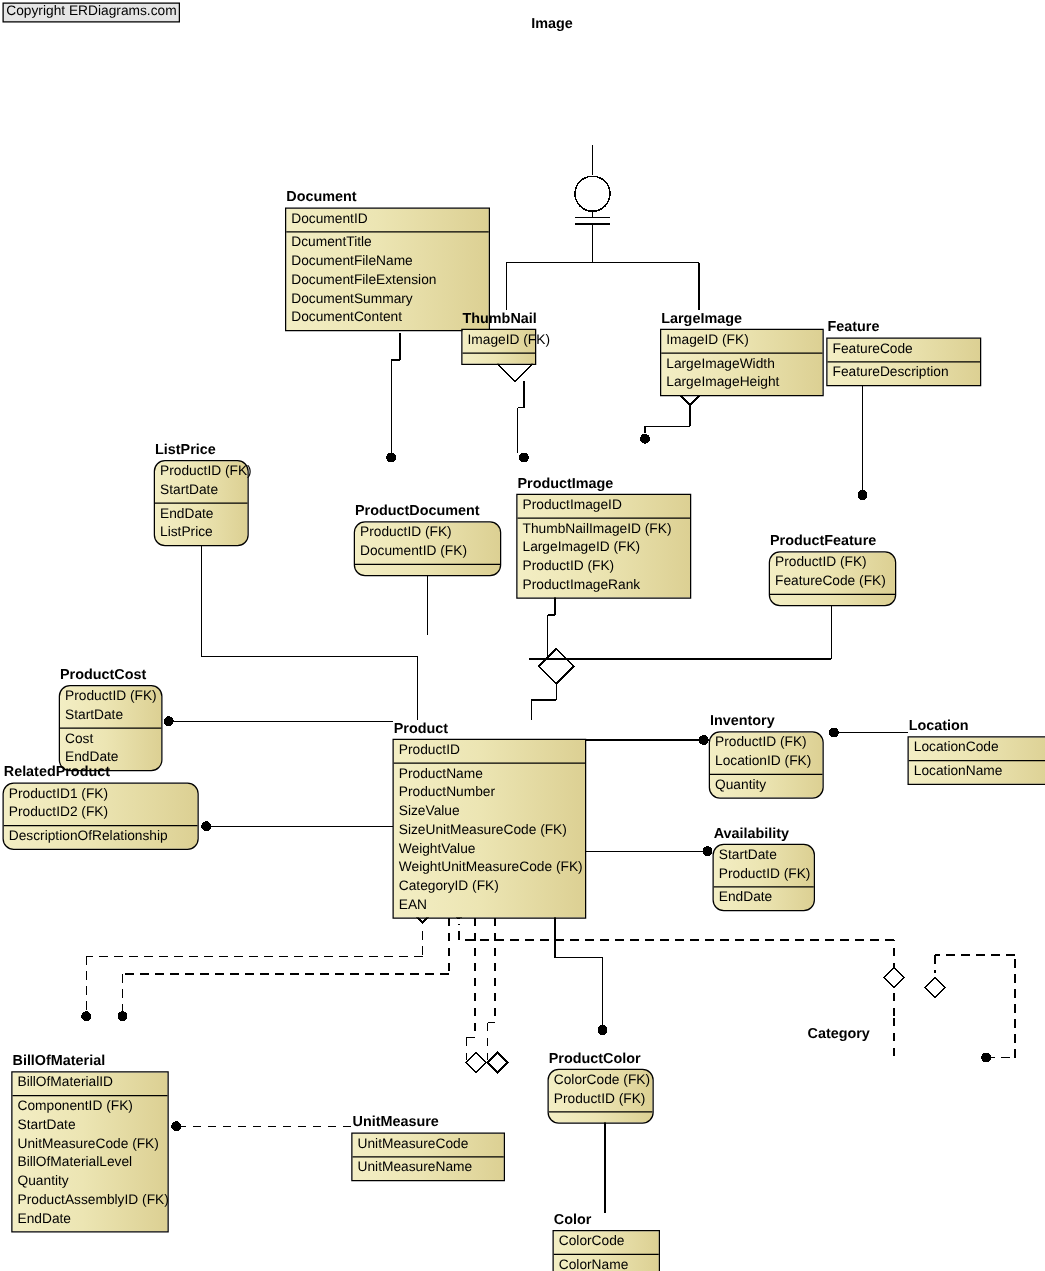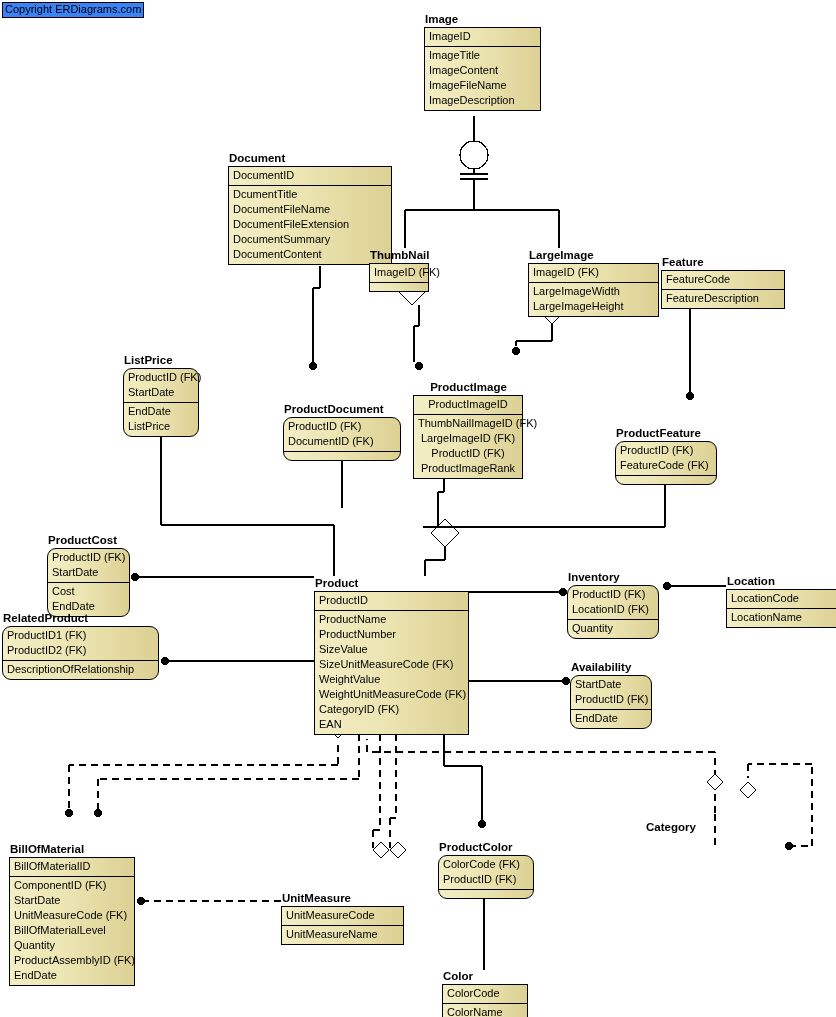--- a/index.html
+++ b/index.html
@@ -25,21 +25,21 @@
     left: 0; top: 0;
     width: 836px;
     height: 1017px;
     pointer-events: none;
   }
   .copyright {
     position: absolute;
     left: 2px;
     top: 2px;
     border: 1px solid #000;
-    background: #3b82f6;
+    background: #e5e5e5;
     font-size: 11px;
     line-height: 13px;
     padding: 0px 2px 1px 2px;
     color: #000;
     white-space: nowrap;
   }
   .entity {
     position: absolute;
   }
   .entity-title {
@@ -263,31 +263,20 @@
         <path d="M740,790 L748,798 L756,790 L748,782 Z" fill="#fff" stroke-dasharray="0"></path>
       </g>
       <circle cx="789" cy="846" r="4" fill="#000" stroke="none"></circle>
 
     </g>
   </svg>
 
   <div id="entities">
       <div class="entity" style="left: 424px; top: 13px; width: 117px;">
         <div class="entity-title">Image</div>
-        <div class="entity-box">
-          <div class="attr-group">
-            <div class="attr">ImageID</div>
-          </div>
-          <div class="attr-group">
-            <div class="attr">ImageTitle</div>
-            <div class="attr">ImageContent</div>
-            <div class="attr">ImageFileName</div>
-            <div class="attr">ImageDescription</div>
-          </div>
-        </div>
       </div>
       <div class="entity" style="left: 202px; top: 152px; width: 164px; padding-left: 26px;">
         <div class="entity-title">Document</div>
         <div class="entity-box">
           <div class="attr-group">
             <div class="attr">DocumentID</div>
           </div>
           <div class="attr-group">
             <div class="attr">DcumentTitle</div>
             <div class="attr">DocumentFileName</div>
@@ -345,21 +334,21 @@
       <div class="entity" style="left: 283px; top: 403px; width: 118px;">
         <div class="entity-title">ProductDocument</div>
         <div class="entity-box dependent">
           <div class="attr-group">
             <div class="attr">ProductID (FK)</div>
             <div class="attr">DocumentID (FK)</div>
           </div>
           <div class="attr-group empty"></div>
         </div>
       </div>
-      <div class="entity" style="left: 413px; top: 381px; width: 110px; text-align: center;">
+      <div class="entity" style="left: 413px; top: 381px; width: 140px;">
         <div class="entity-title">ProductImage</div>
         <div class="entity-box">
           <div class="attr-group">
             <div class="attr">ProductImageID</div>
           </div>
           <div class="attr-group">
             <div class="attr">ThumbNailImageID (FK)</div>
             <div class="attr">LargeImageID (FK)</div>
             <div class="attr">ProductID (FK)</div>
             <div class="attr">ProductImageRank</div>
@@ -467,21 +456,21 @@
             <div class="attr">ComponentID (FK)</div>
             <div class="attr">StartDate</div>
             <div class="attr">UnitMeasureCode (FK)</div>
             <div class="attr">BillOfMaterialLevel</div>
             <div class="attr">Quantity</div>
             <div class="attr">ProductAssemblyID (FK)</div>
             <div class="attr">EndDate</div>
           </div>
         </div>
       </div>
-      <div class="entity" style="left: 438px; top: 841px; width: 96px;">
+      <div class="entity" style="left: 438px; top: 841px; width: 85px;">
         <div class="entity-title">ProductColor</div>
         <div class="entity-box dependent">
           <div class="attr-group">
             <div class="attr">ColorCode (FK)</div>
             <div class="attr">ProductID (FK)</div>
           </div>
           <div class="attr-group empty"></div>
         </div>
       </div>
       <div class="entity" style="left: 281px; top: 892px; width: 123px;">

